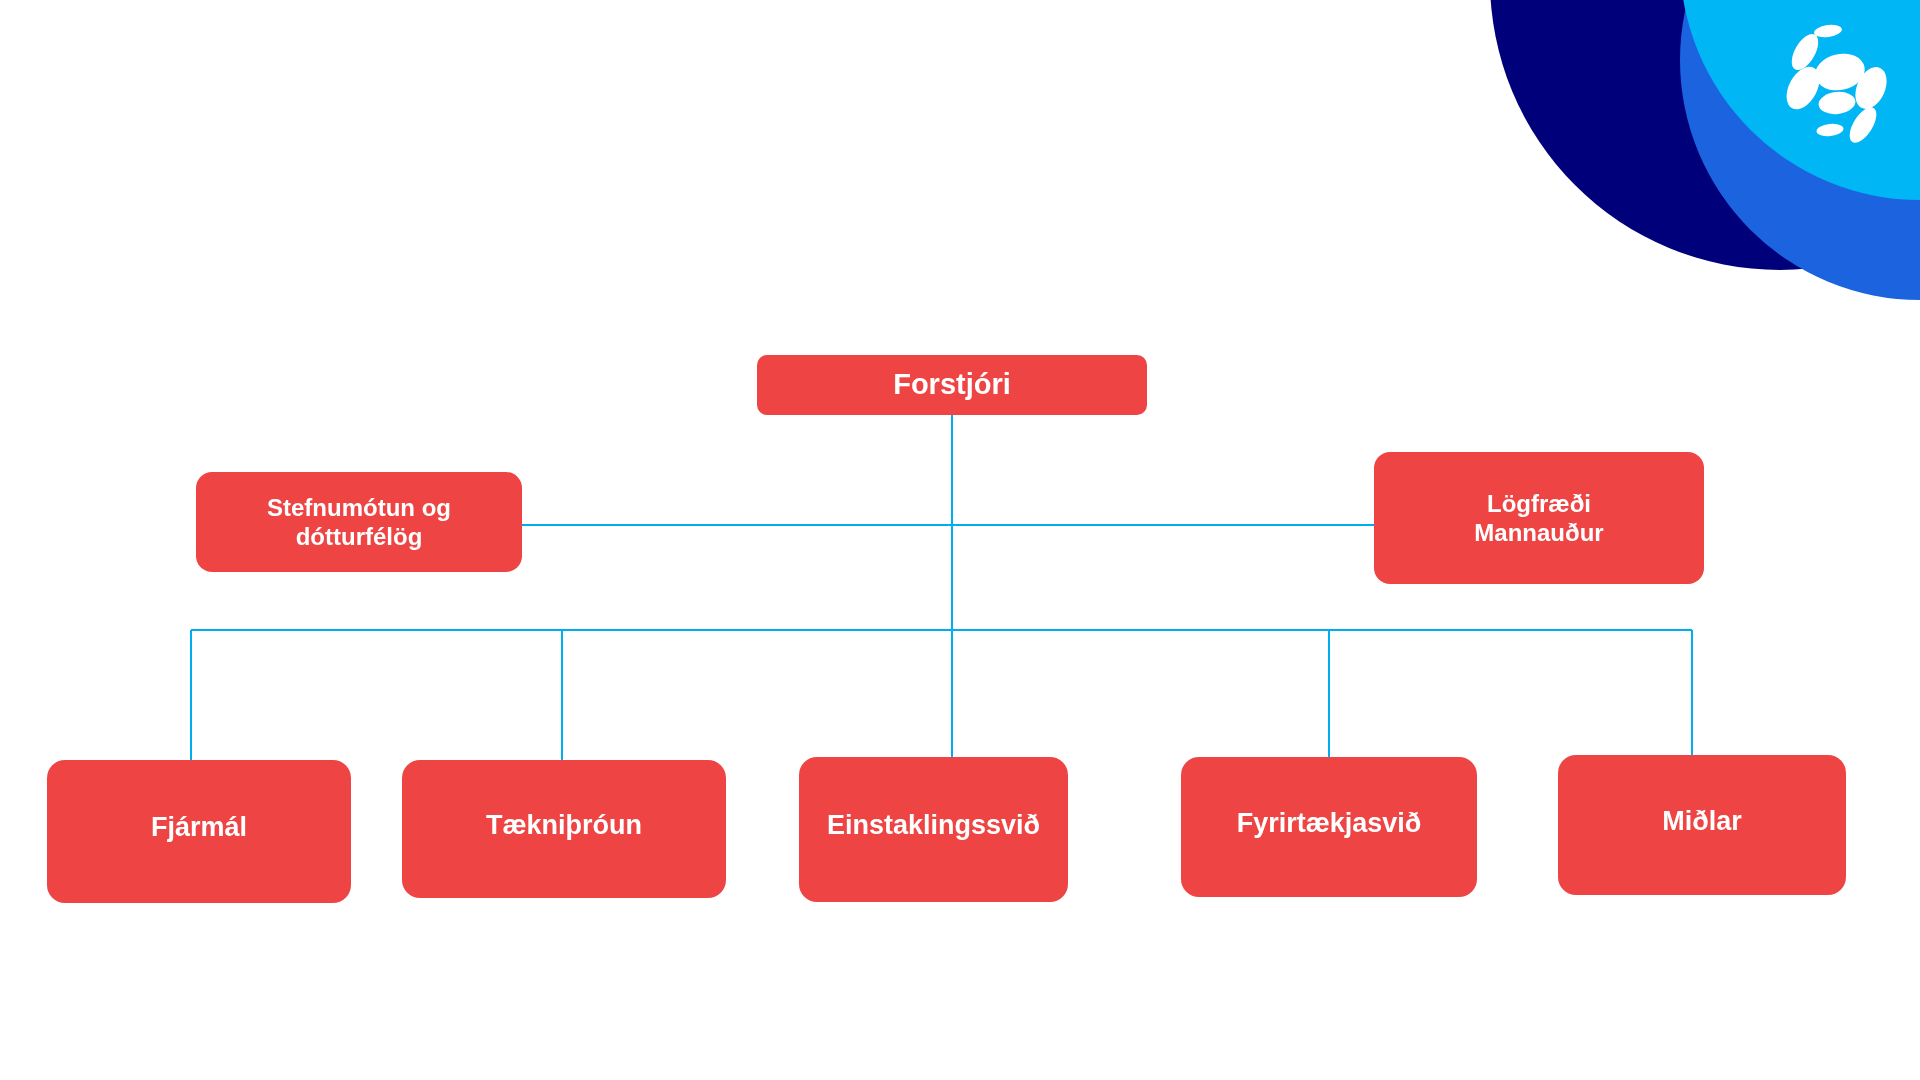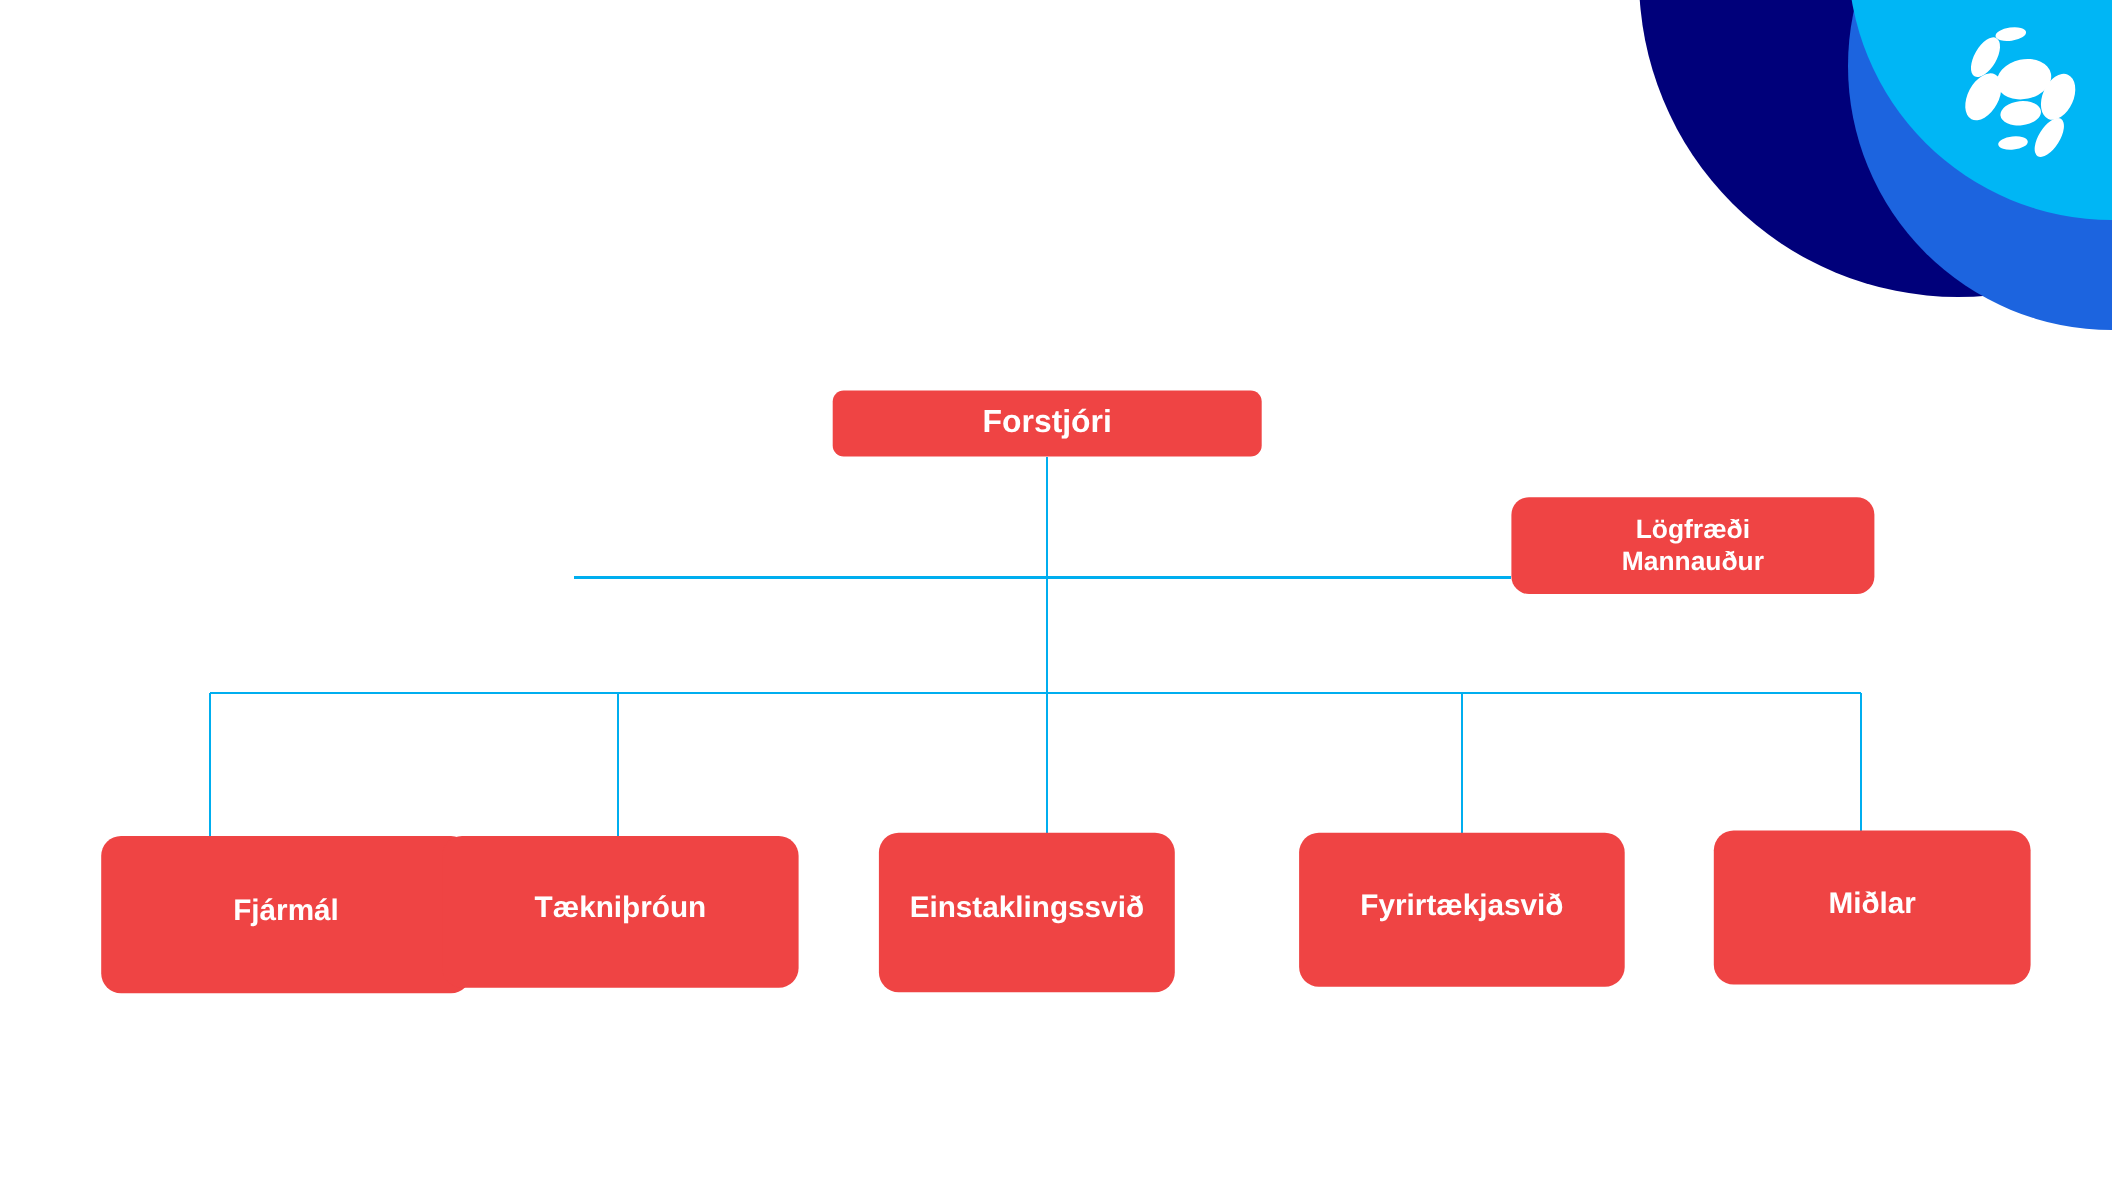--- a/index.html
+++ b/index.html
@@ -132,29 +132,35 @@
       <line x1="1692" y1="630" x2="1692" y2="755"></line>
     </g>
   </svg>
 
   <div class="node node--root" style="left:757px; top:355px; width:390px; height:60px;">
     <div class="lines">
       <div>Forstjóri</div>
     </div>
   </div>
 
+  <div class="node node--staff" style="left:196px; top:472px; width:326px; height:100px;">
+    <div class="lines">
+      <div>Stefnumótun og</div>
+      <div>dótturfélög</div>
+    </div>
+  </div>
 
-  <div class="node node--staff" style="left:1374px; top:452px; width:330px; height:88px;">
+  <div class="node node--staff" style="left:1374px; top:452px; width:330px; height:132px;">
     <div class="lines">
       <div>Lögfræði</div>
       <div>Mannauður</div>
     </div>
   </div>
 
-  <div class="node node--division" style="left:47px; top:760px; width:336px; height:143px;margin-left:45px;">
+  <div class="node node--division" style="left:47px; top:760px; width:304px; height:143px;">
     <div class="lines">
       <div>Fjármál</div>
     </div>
   </div>
 
   <div class="node node--division" style="left:402px; top:760px; width:324px; height:138px;">
     <div class="lines">
       <div>Tækniþróun</div>
     </div>
   </div>

